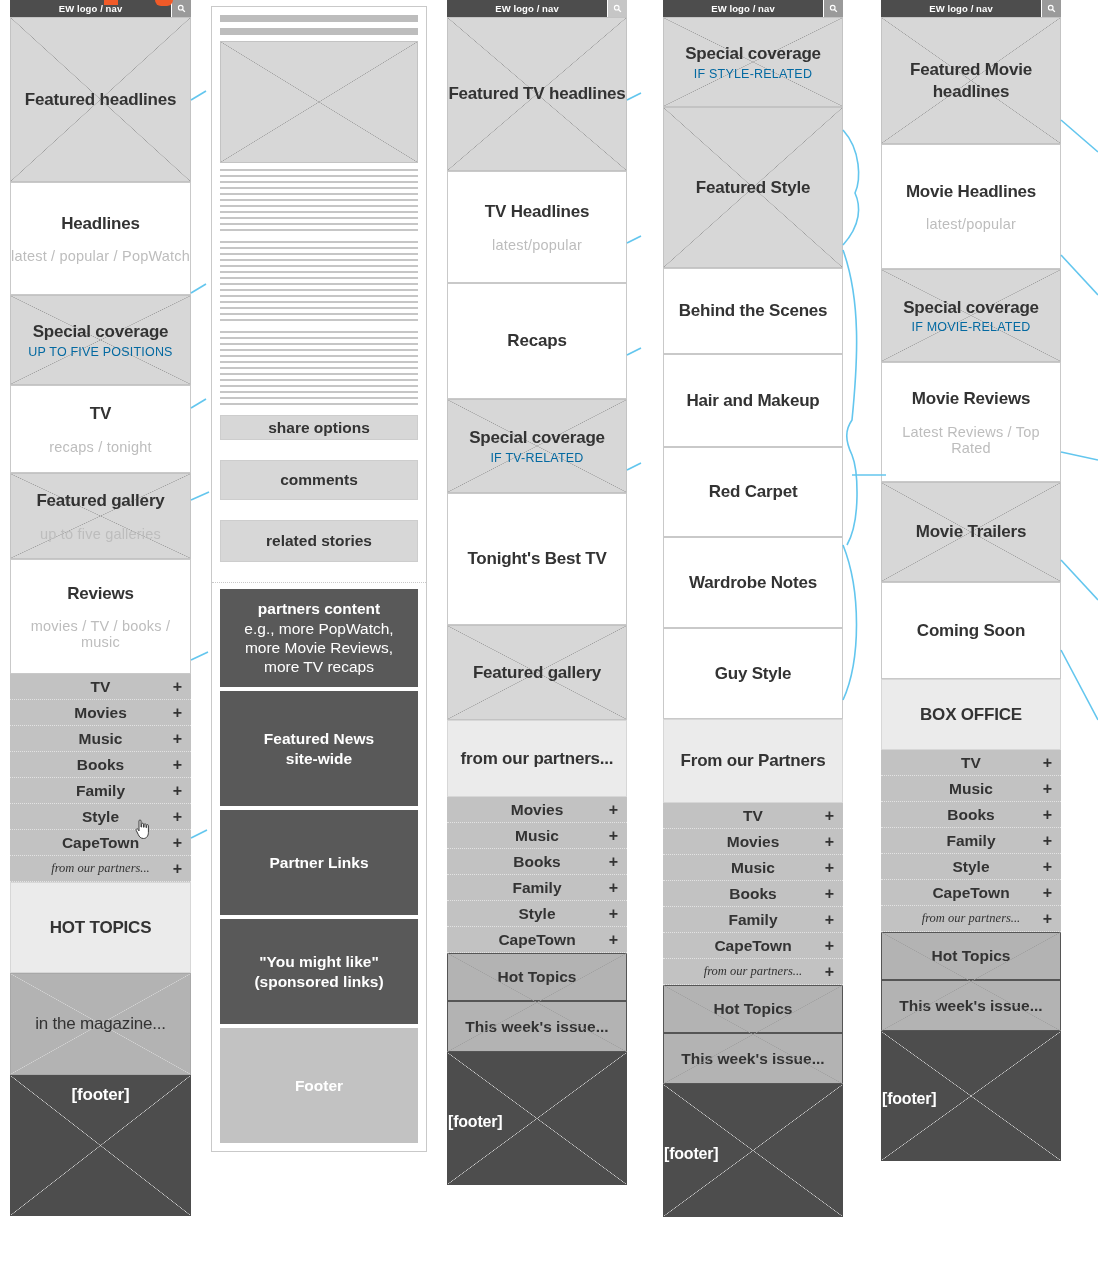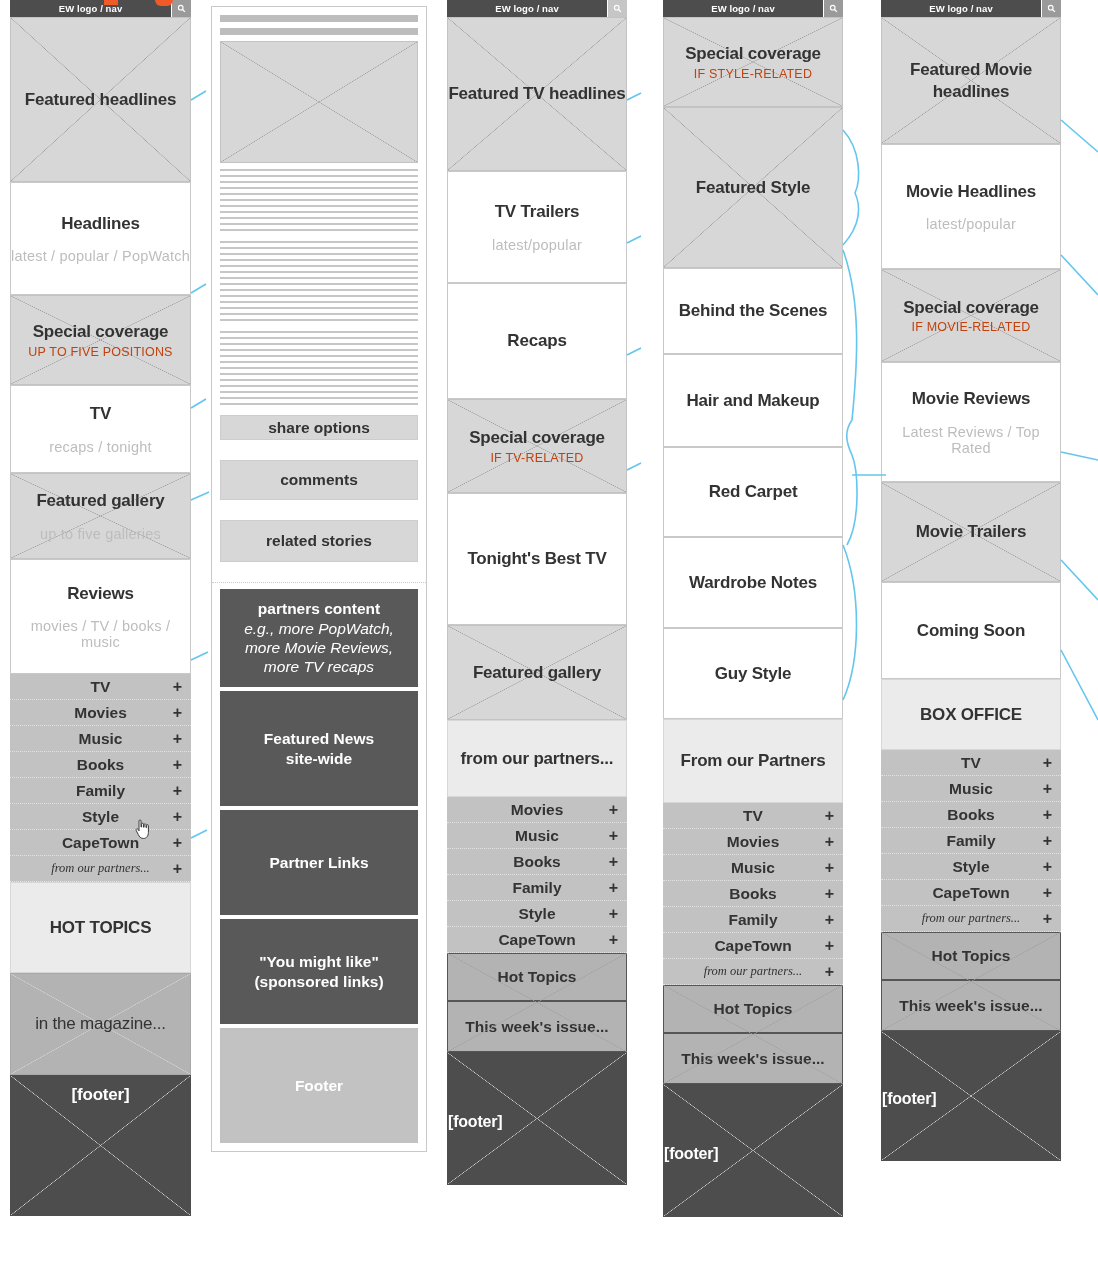--- a/index.html
+++ b/index.html
@@ -16,21 +16,21 @@
   .blk {
     position: relative;
     width: 100%;
     display: flex; flex-direction: column;
     align-items: center; justify-content: center;
     text-align: center;
     color: #333;
     overflow: hidden;
   }
   .blk .t1 { font-size: 17px; font-weight: bold; color: #333; line-height: 1.25; letter-spacing: -0.2px; z-index:2; }
-  .blk .t2 { font-size: 12.5px; color: #c2410c; margin-top: 2px; z-index:2; letter-spacing: .2px; }
+  .blk .t2 { font-size: 12.5px; color: #0369a1; margin-top: 2px; z-index:2; letter-spacing: .2px; }
   .blk .t2.mut { color: #bdbdbd; font-size: 14.5px; margin-top: 14px; }
 
   
   .xbox::before, .xbox::after {
     content: ""; position: absolute; top: 0; left: 0;
     width: 100%; height: 100%;
     z-index: 1; pointer-events: none;
   }
   .xbox::before {
     background:
@@ -271,21 +271,21 @@
         <div class="ln"></div>
         <div class="ln"></div>
         <div class="ln sp"></div>
       </div>
       <div class="abtn" style="height:25px">share options</div>
       <div class="abtn" style="height:40px">comments</div>
       <div class="abtn" style="height:42px">related stories</div>
       <div class="sep"></div>
       <div class="ablk" style="height:98px">
         <div>partners content</div>
-        <div style="font-weight: normal; font-style: italic;">e.g., more PopWatch, more Movie Reviews, more TV recaps</div>
+        <div style="font-weight: normal;">e.g., more PopWatch, more Movie Reviews, more TV recaps</div>
       </div>
       <div class="ablk" style="height:115px">
         <div>Featured News</div>
         <div style="font-weight: bold;">site-wide</div>
       </div>
       <div class="ablk" style="height:105px">
         <div>Partner Links</div>
       </div>
       <div class="ablk" style="height:105px">
         <div>"You might like"</div>
@@ -301,21 +301,21 @@
           <svg viewBox="0 0 16 16">
             <circle cx="6.6" cy="6.6" r="4.1" fill="none" stroke="currentColor" stroke-width="2"></circle>
             <line x1="9.8" y1="9.8" x2="14" y2="14" stroke="currentColor" stroke-width="2.4"></line>
           </svg>
         </div>
       </div>
       <div class="blk fill-gray xbox" style="height:154px">
         <div class="t1">Featured TV headlines</div>
       </div>
       <div class="blk fill-white" style="height:112px">
-        <div class="t1">TV Trailers</div>
+        <div class="t1">TV Headlines</div>
         <div class="t2 mut">latest/popular</div>
       </div>
       <div class="blk fill-white" style="height:116px">
         <div class="t1">Recaps</div>
       </div>
       <div class="blk fill-gray xbox" style="height:94px">
         <div class="t1">Special coverage</div>
         <div class="t2">IF TV-RELATED</div>
       </div>
       <div class="blk fill-white" style="height:132px">

